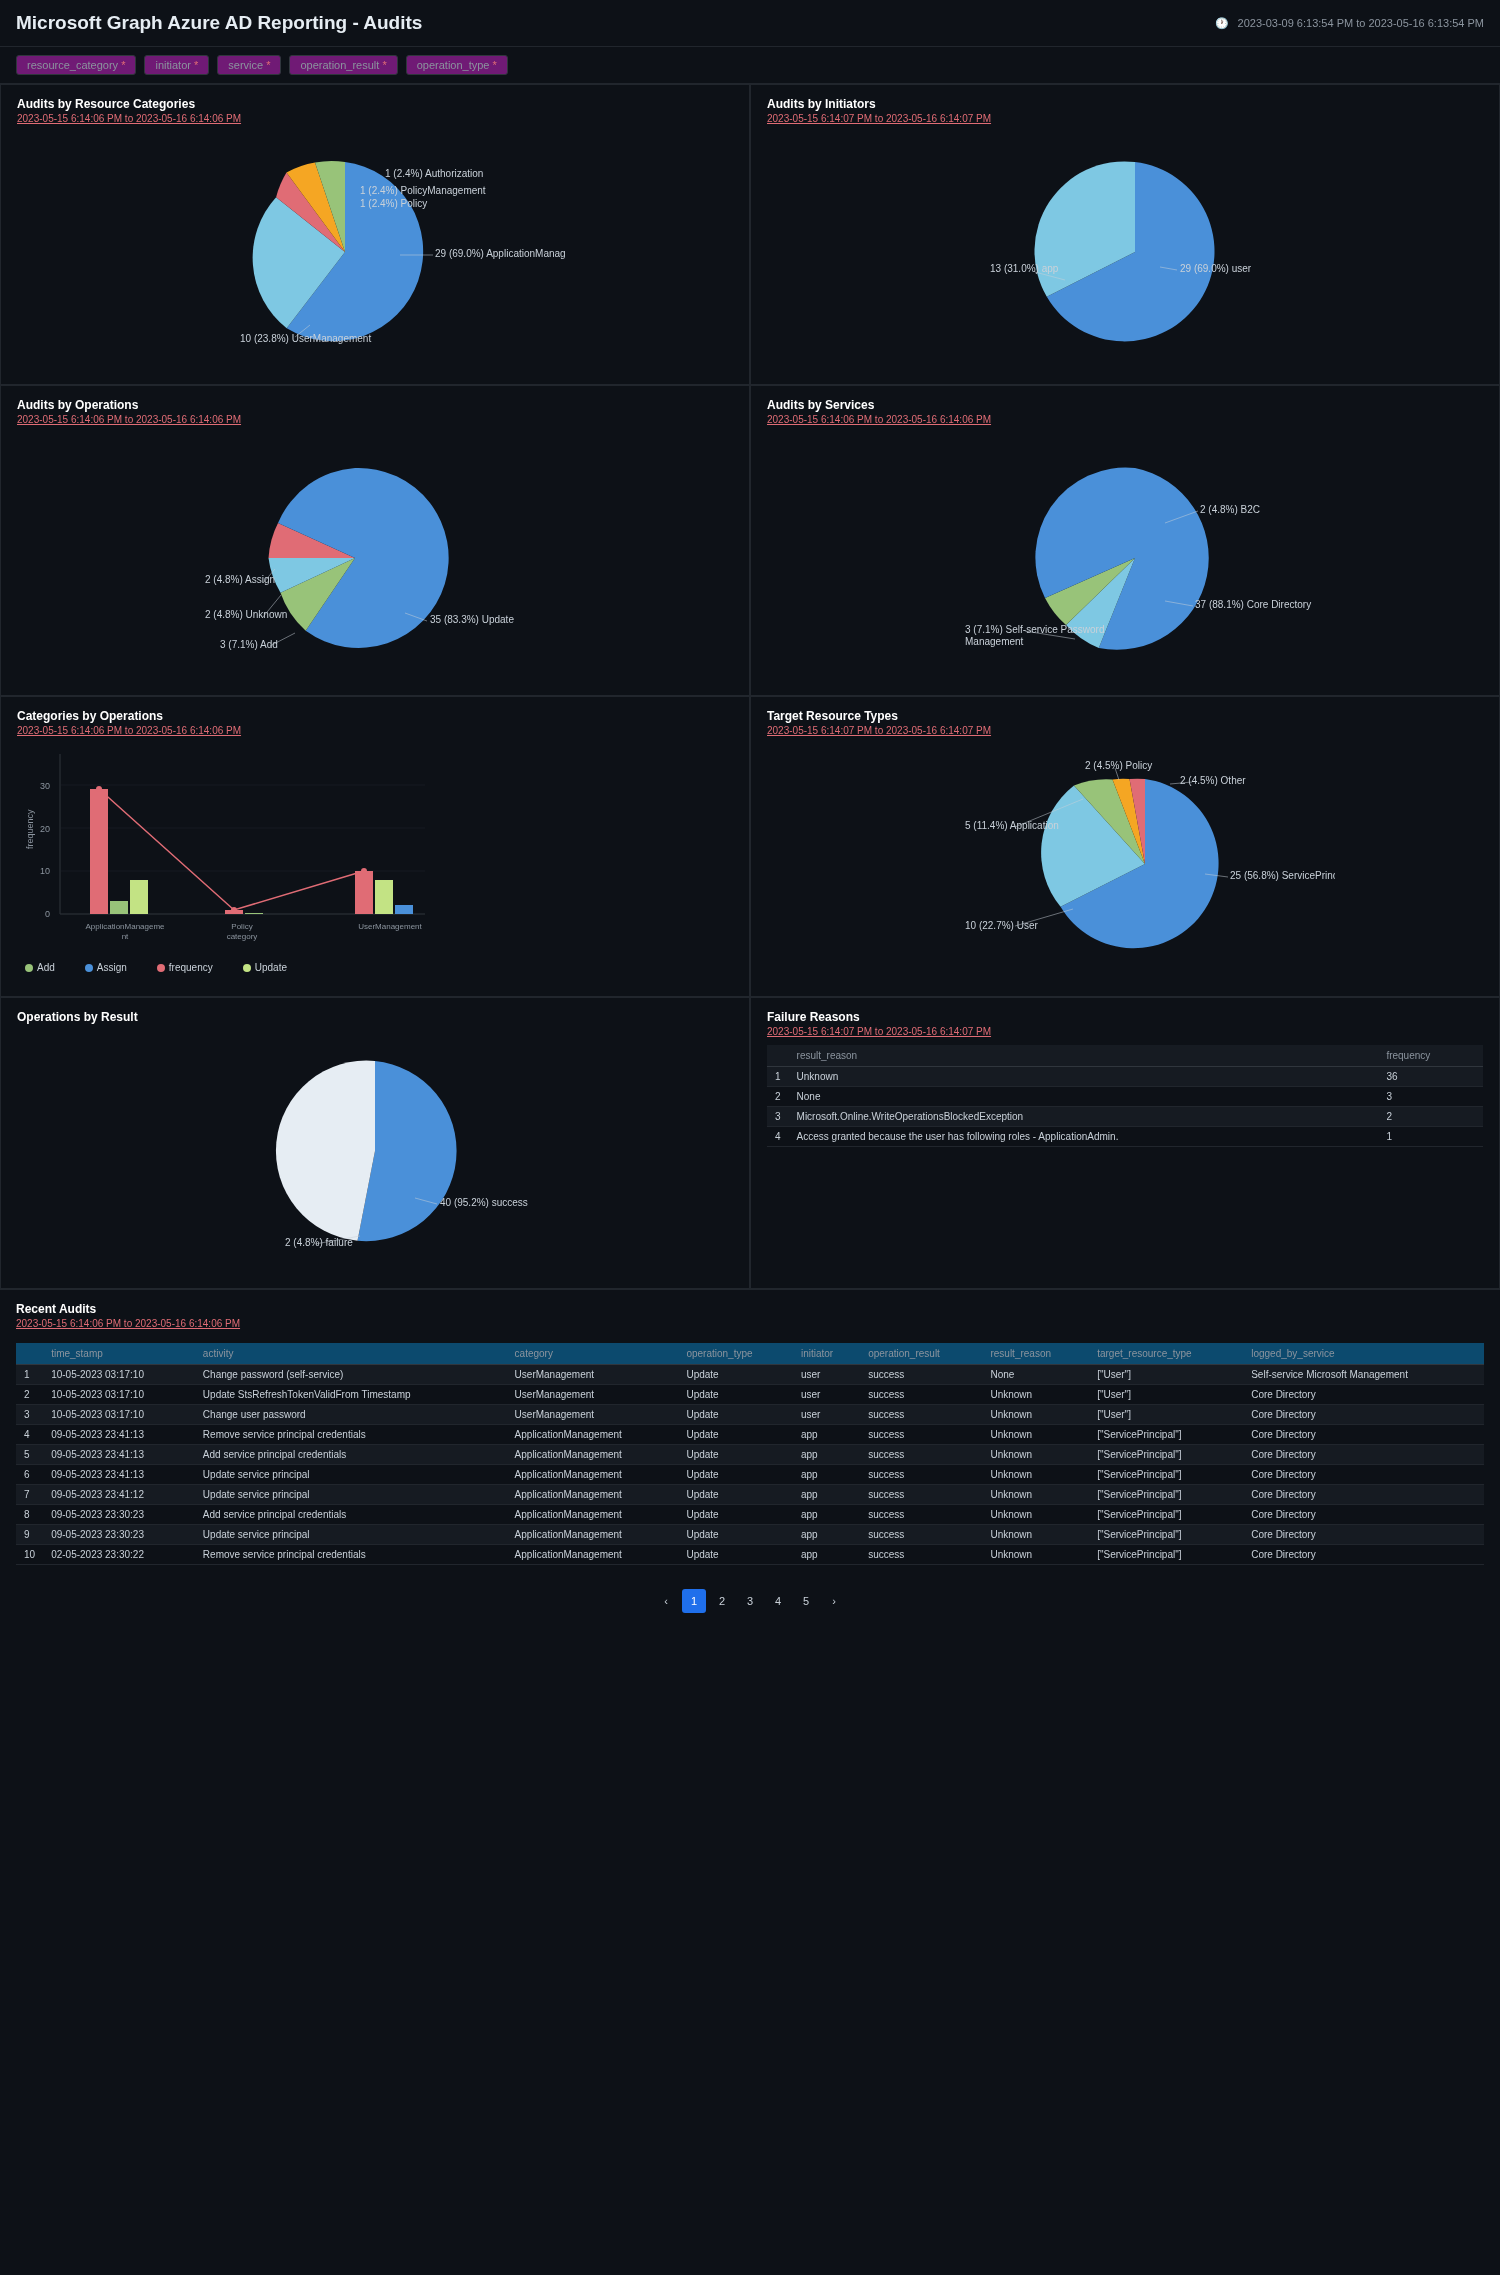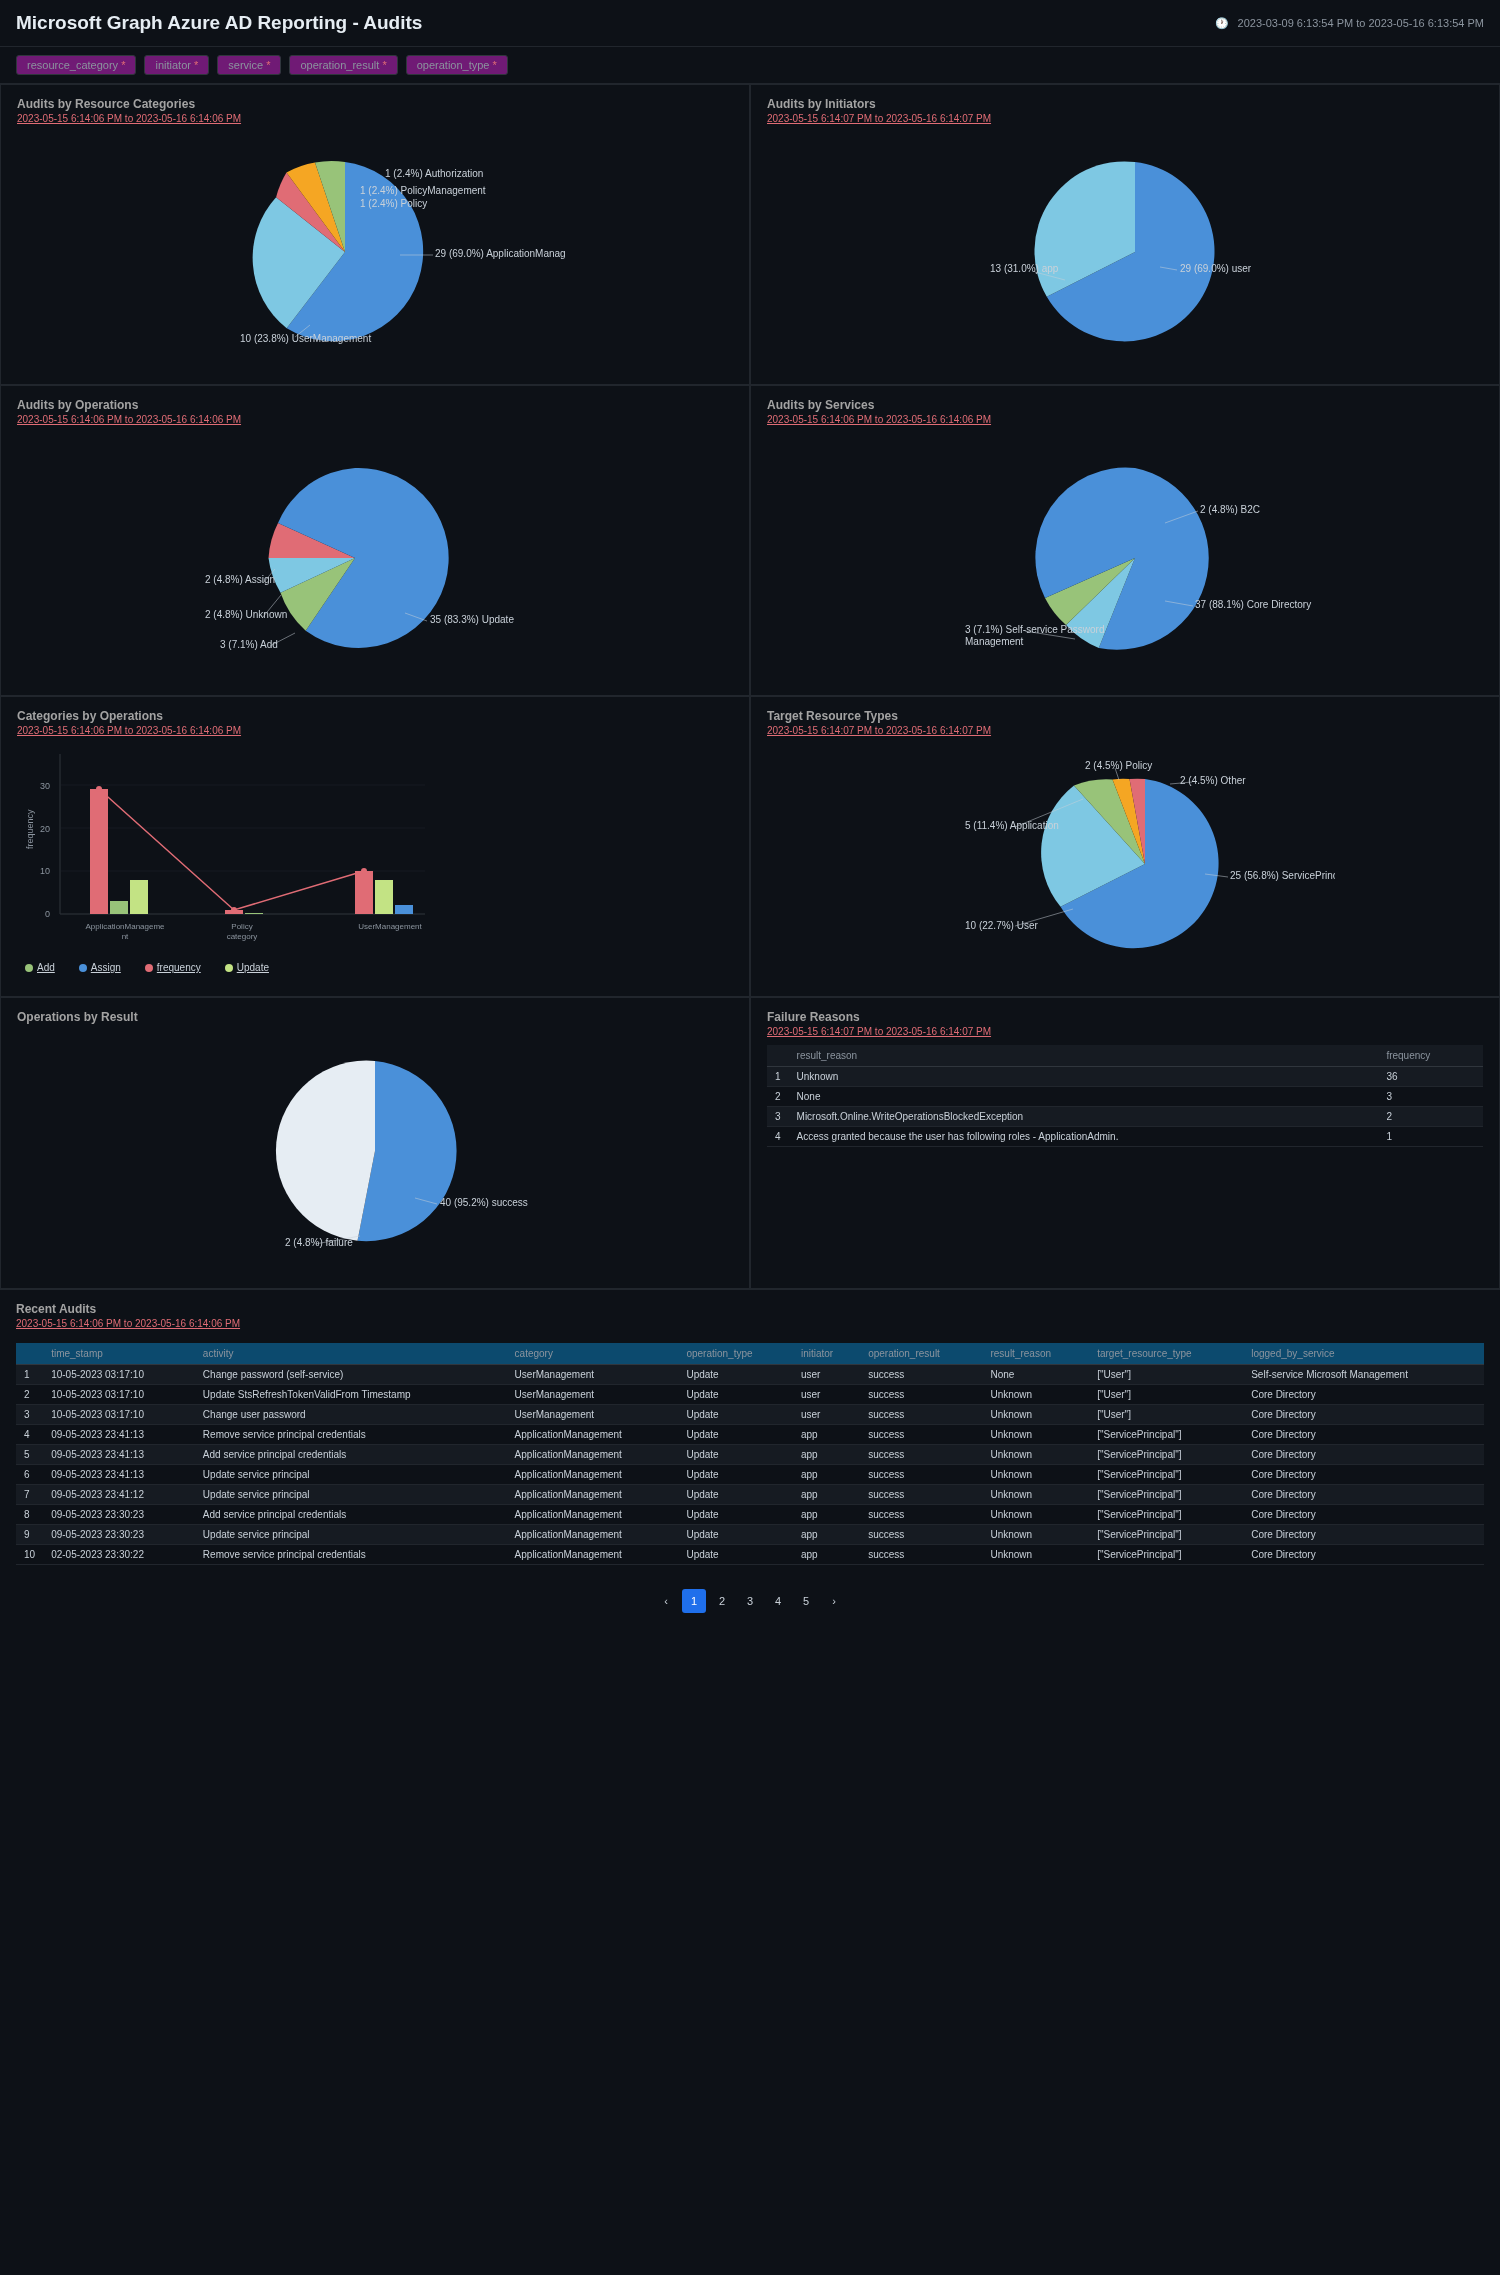--- a/index.html
+++ b/index.html
@@ -48,21 +48,21 @@
     .filter-chip span { color: #e06c75; }
     .chart-panel {
       padding: 12px 16px;
       border: 1px solid #21262d;
       position: relative;
       min-height: 290px;
     }
     .panel-title {
       font-size: 12px;
       font-weight: 600;
-      color: #a3a3a3;
+      color: #ffffff;
       margin-bottom: 2px;
     }
     .panel-subtitle {
       font-size: 10px;
       color: #e06c75;
       margin-bottom: 8px;
       text-decoration: underline;
       cursor: pointer;
     }
     .pie-container {
@@ -70,25 +70,24 @@
       align-items: center;
       justify-content: center;
       padding: 10px 0;
     }
     svg text { font-family: -apple-system, BlinkMacSystemFont, 'Segoe UI', sans-serif; }
     .bar-chart-area {
       padding: 0 8px;
     }
     .legend {
       display: flex;
-      gap: 24px;
+      gap: 30px;
       flex-wrap: wrap;
       margin-top: 6px;
       font-size: 10px;
-      text-decoration: underline;
     }
     .legend-item {
       display: flex;
       align-items: center;
       gap: 4px;
     }
     .legend-dot {
       width: 8px;
       height: 8px;
       border-radius: 50%;

